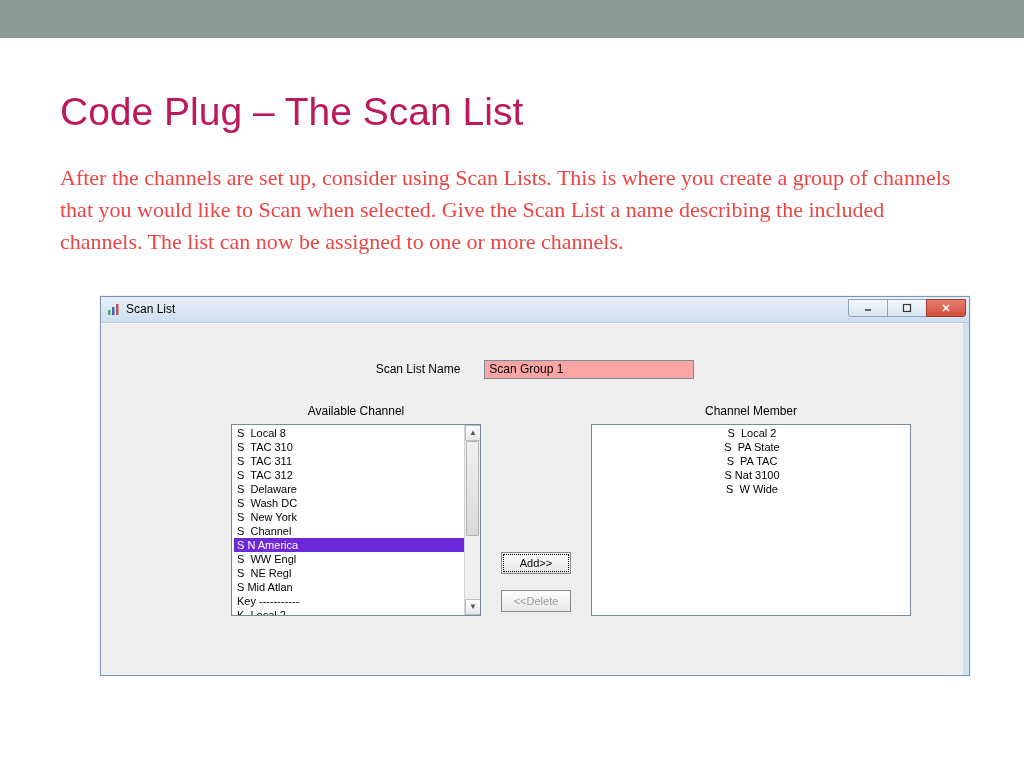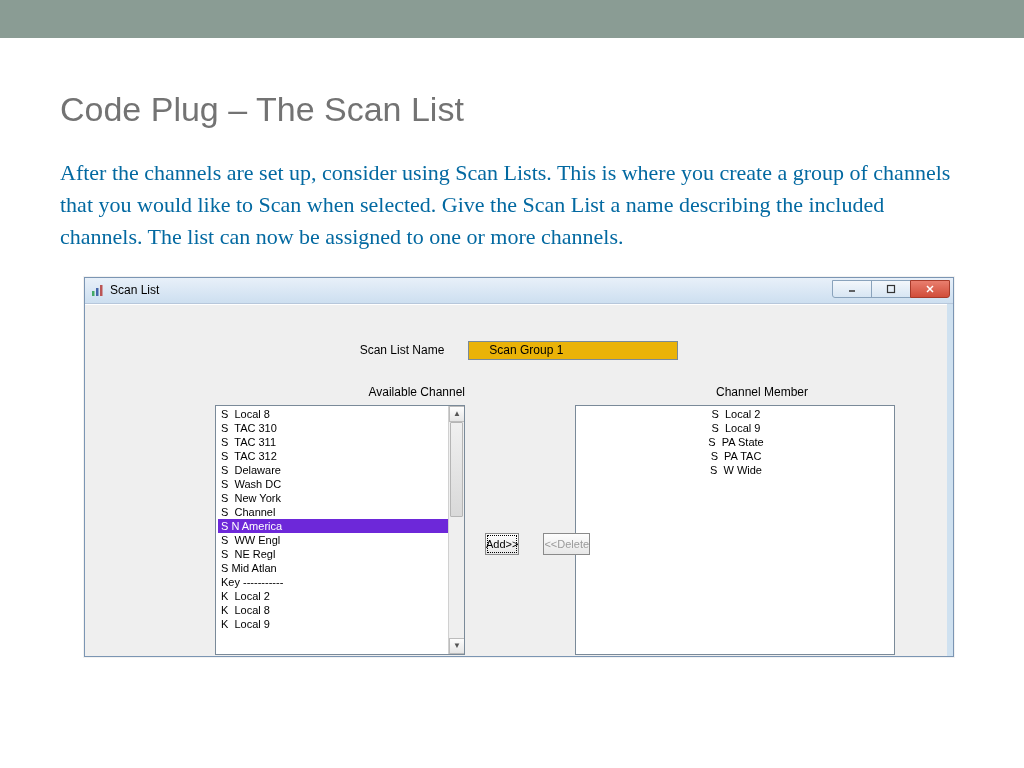--- a/index.html
+++ b/index.html
@@ -13,33 +13,33 @@
   .top-bar {
     width: 100%;
     height: 38px;
     background: #8a9c94;
   }
   .slide-content {
     padding: 52px 60px 0 60px;
   }
   .slide-title {
     font-family: Arial, Helvetica, sans-serif;
-    font-size: 34px;
+    font-size: 39px;
     font-weight: 400;
-    color: #737373;
+    color: #be185d;
     margin-bottom: 28px;
   }
   .slide-body {
     font-size: 22px;
     line-height: 1.45;
-    color: #0369a1;
-    margin-bottom: 24px;
+    color: #ef4444;
+    margin-bottom: 38px;
   }
   .screenshot-wrap {
-    margin-left: 24px;
+    margin-left: 40px;
     width: 880px;
     position: relative;
   }
   .win {
     font-family: "Segoe UI", Tahoma, Arial, sans-serif;
     font-size: 12px;
     color: #000;
     border: 1px solid #7b95b3;
     background: #f0f0f0;
     width: 870px;
@@ -102,38 +102,38 @@
     display: flex;
     align-items: center;
     justify-content: center;
     gap: 24px;
   }
   .name-label { font-size: 12px; color: #000; }
   .name-input {
     width: 210px;
     height: 19px;
     border: 1px solid #7a8a99;
-    background: #eab308;
+    background: #fca5a5;
     font-family: inherit;
     font-size: 12px;
-    padding: 1px 20px;
+    padding: 1px 4px;
   }
   .col-label {
     position: absolute;
     top: 80px;
     font-size: 12px;
     text-align: center;
     width: 250px;
   }
-  .col-label.left { left: 130px; text-align: right; }
-  .col-label.right { left: 552px; }
+  .col-label.left { left: 130px; }
+  .col-label.right { left: 525px; }
   .listbox {
     position: absolute;
     top: 100px;
-    height: 250px;
+    height: 192px;
     border: 1px solid #7a8a99;
     background: #fff;
     font-family: Tahoma, Arial, sans-serif;
     font-size: 11px;
     line-height: 14px;
     overflow: hidden;
   }
   .listbox.left { left: 130px; width: 250px; }
   .listbox.right { left: 490px; width: 320px; text-align: center; }
   .list-inner { padding: 1px 0 0 2px; }
@@ -172,22 +172,22 @@
     background: linear-gradient(#f0f0f0,#d9d9d9);
     border: 1px solid #b5b5b5;
     border-radius: 1px;
   }
   .mid-buttons {
     position: absolute;
     left: 400px;
     top: 228px;
     width: 70px;
     display: flex;
-    flex-direction: row;
-    gap: 24px;
+    flex-direction: column;
+    gap: 16px;
   }
   .xfer-btn {
     height: 22px;
     border: 1px solid #8a8a8a;
     background: linear-gradient(#fdfdfd,#e7e7e7);
     font-family: Tahoma, Arial, sans-serif;
     font-size: 11px;
     display: flex; align-items: center; justify-content: center;
     cursor: default;
   }
@@ -277,23 +277,23 @@
           <div class="scrollbar">
             <div class="sb-btn up">▲</div>
             <div class="sb-thumb"></div>
             <div class="sb-btn down">▼</div>
           </div>
         </div>
 
         <div class="listbox right">
           <div class="list-inner" id="member-list">
               <div class="list-item">S  Local 2</div>
-              <div class="list-item">S  Local 9</div>
               <div class="list-item">S  PA State</div>
               <div class="list-item">S  PA TAC</div>
+              <div class="list-item">S Nat 3100</div>
               <div class="list-item">S  W Wide</div>
             </div>
         </div>
 
         <div class="mid-buttons">
           <div class="xfer-btn focused">Add&gt;&gt;</div>
           <div class="xfer-btn disabled">&lt;&lt;Delete</div>
         </div>
 
       </div>

